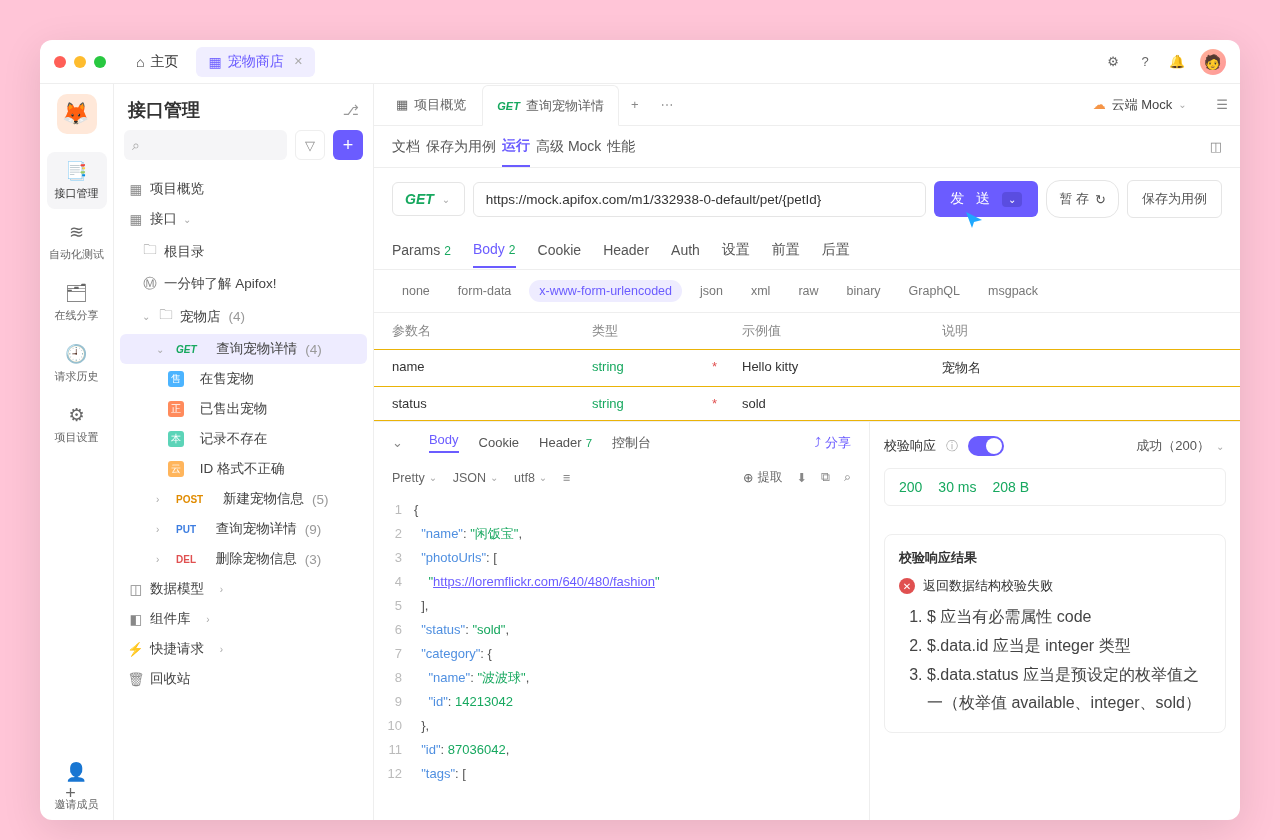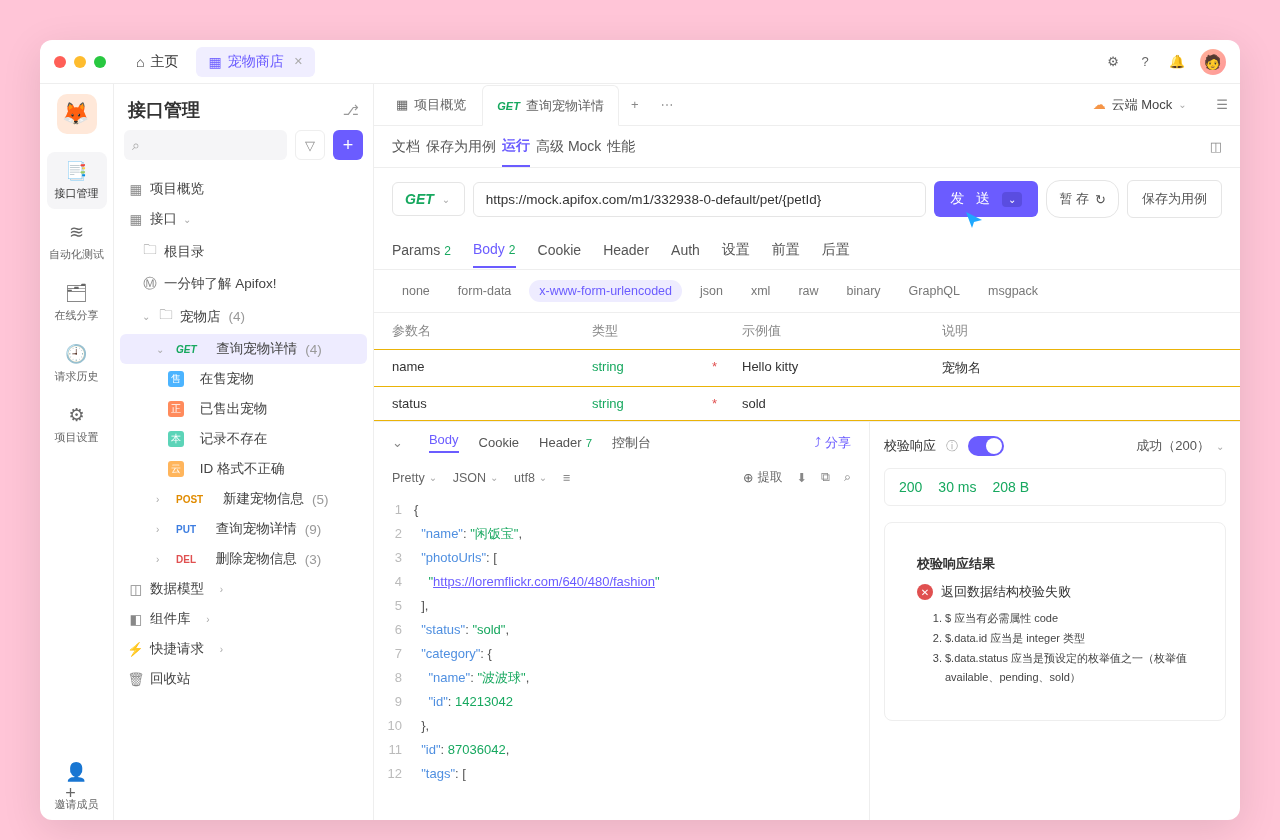--- a/index.html
+++ b/index.html
@@ -138,25 +138,25 @@
 .p { color: #555; }
 
 .validate-row { display: flex; align-items: center; gap: 10px; margin-bottom: 12px; }
 .toggle { width: 36px; height: 20px; background: #6b5cff; border-radius: 10px; position: relative; cursor: pointer; }
 .toggle::after { content: ''; position: absolute; right: 2px; top: 2px; width: 16px; height: 16px; background: #fff; border-radius: 50%; }
 .info-icon { color: #aaa; font-size: 12px; }
 .status-select { display: flex; align-items: center; gap: 6px; color: #555; cursor: pointer; }
 
 .metrics { display: flex; gap: 16px; color: #17a85f; font-size: 14px; margin-bottom: 16px; border:1px solid #eee; border-radius:6px; padding:10px 14px;}
 
-.validate-box { border: 1px solid #eee; border-radius: 8px; padding: 32px; font-size: 13px; }
+.validate-box { border: 1px solid #eee; border-radius: 8px; padding: 14px; font-size: 13px; margin-top: 12px; }
 .validate-title { font-weight: 600; margin-bottom: 10px; }
 .err-row { display: flex; align-items: flex-start; gap: 8px; margin-bottom: 8px; }
 .err-icon { width: 16px; height: 16px; background: #e05050; border-radius: 50%; color: #fff; font-size: 10px; display: flex; align-items: center; justify-content: center; flex-shrink: 0; margin-top: 1px;}
-.err-list { list-style: decimal; padding-left: 28px; color: #444; line-height: 1.8; font-family: "SF Mono", Consolas, monospace; font-size:11px; }
+.err-list { list-style: decimal; padding-left: 28px; color: #444; line-height: 1.8; font-family: "SF Mono", Consolas, monospace; font-size:16px; }
 </style>
 </head>
 <body>
 
 <div class="window">
   <div class="titlebar">
     <div class="traffic">
       <div class="dot red"></div>
       <div class="dot yellow"></div>
       <div class="dot green"></div>
@@ -469,20 +469,20 @@
           </div>
           <div class="validate-box">
             <div class="validate-title">校验响应结果</div>
             <div class="err-row">
               <div class="err-icon">✕</div>
               <div>返回数据结构校验失败</div>
             </div>
             <ol class="err-list" id="err-list">
                 <li>$ 应当有必需属性 code</li>
                 <li>$.data.id 应当是 integer 类型</li>
-                <li>$.data.status 应当是预设定的枚举值之一（枚举值 available、pending、sold）</li>
+                <li>$.data.status 应当是预设定的枚举值之一（枚举值 available、integer、sold）</li>
               </ol>
           </div>
         </div>
       </div>
     </div>
   </div>
 </div>
 
 </body></html>

